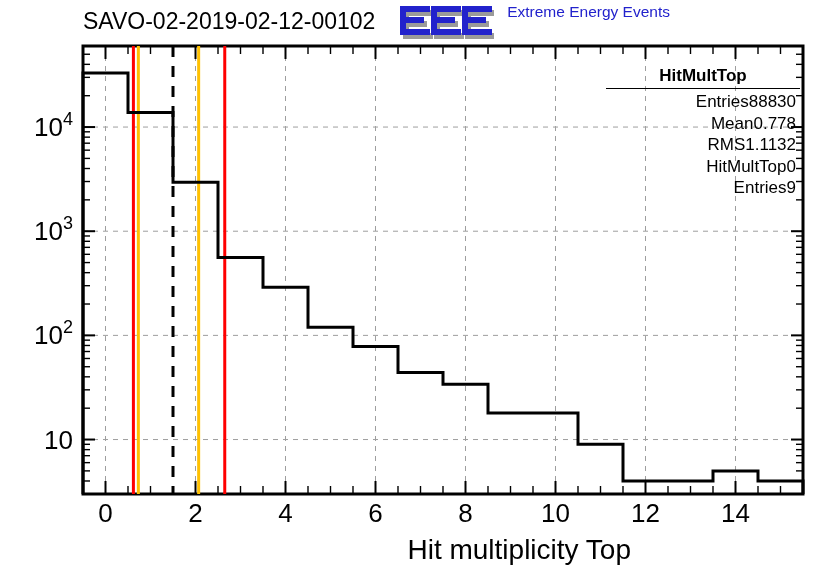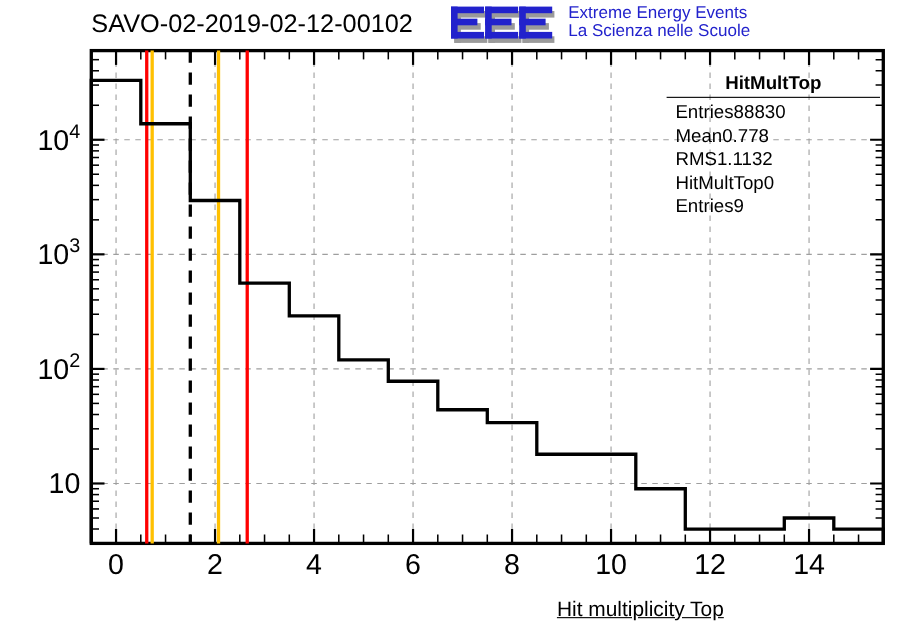--- a/index.html
+++ b/index.html
@@ -1,18 +1,18 @@
 <!DOCTYPE html>
 <html><head>
 <meta charset="utf-8">
 <style>
   html,body{margin:0;padding:0;background:#fff;}
   body{width:836px;height:572px;overflow:hidden;
        font-family:"Liberation Sans", sans-serif;color:#000;}
-  #root{position:relative;width:676px;height:572px;padding-left:12px;}
+  #root{position:relative;width:676px;height:572px;}
 
   .plot-title{
     position:absolute; left:83px; top:8px;
     font-size:23px; letter-spacing:0px; white-space:nowrap;
   }
 
   
   .logo-block{position:absolute; right:6px; top:2px; display:flex; align-items:flex-start;}
   .logo-e-wrap{position:relative; width:96px; height:36px; margin-top:2px;}
   .logo-text{margin-left:13px; line-height:17px; padding-top:1px;}
@@ -20,27 +20,27 @@
     font-size:15.5px; color:#2222cc; white-space:nowrap; font-weight:normal;
   }
 
   
   .stats-box{
     position:absolute; left:604px; top:66px; width:198px;
     background:transparent; font-size:17px;
   }
   .stats-title{text-align:center; padding-bottom:2px;font-weight:bold;}
   .stats-rule{height:1px; background:#000; margin:0 2px 2px 2px;}
-  .stats-row{display:flex; justify-content:flex-start; padding:0 6px 0 10px; line-height:21.5px;}
+  .stats-row{display:flex; justify-content:flex-end; padding:0 6px 0 10px; line-height:21.5px;}
   .stats-row .k{text-align:left;}
   .stats-row .v{text-align:right;}
 
   .xaxis-title{
-    position:absolute; right:30px; bottom:6px;
-    font-size:19px; white-space:nowrap;text-decoration:underline;
+    position:absolute; right:45px; bottom:6px;
+    font-size:28px; white-space:nowrap;
   }
   svg{position:absolute; left:0; top:0;}
   text{font-family:"Liberation Sans", sans-serif;}
 </style>
 </head>
 <body>
 
 <div id="root">
 
   <div class="plot-title">SAVO-02-2019-02-12-00102</div>
@@ -73,21 +73,20 @@
             <rect x="33" y="2" width="6" height="29"></rect>
             <rect x="64" y="2" width="30" height="6"></rect>
             <rect x="64" y="13" width="24" height="6"></rect>
             <rect x="64" y="25" width="30" height="6"></rect>
             <rect x="64" y="2" width="6" height="29"></rect>
           </g>
       </svg>
     </div>
     <div class="logo-text">
       <div class="l1">Extreme Energy Events</div>
-      <div class="l2">La Scienza nelle Scuole</div>
     </div>
   </div>
 
   <svg id="chart" width="836" height="572">
       <line x1="105.5" y1="46" x2="105.5" y2="494" stroke="#9e9e9e" stroke-width="1" stroke-dasharray="5,5"></line>
       <line x1="195.5" y1="46" x2="195.5" y2="494" stroke="#9e9e9e" stroke-width="1" stroke-dasharray="5,5"></line>
       <line x1="285.5" y1="46" x2="285.5" y2="494" stroke="#9e9e9e" stroke-width="1" stroke-dasharray="5,5"></line>
       <line x1="375.5" y1="46" x2="375.5" y2="494" stroke="#9e9e9e" stroke-width="1" stroke-dasharray="5,5"></line>
       <line x1="465.5" y1="46" x2="465.5" y2="494" stroke="#9e9e9e" stroke-width="1" stroke-dasharray="5,5"></line>
       <line x1="555.5" y1="46" x2="555.5" y2="494" stroke="#9e9e9e" stroke-width="1" stroke-dasharray="5,5"></line>

